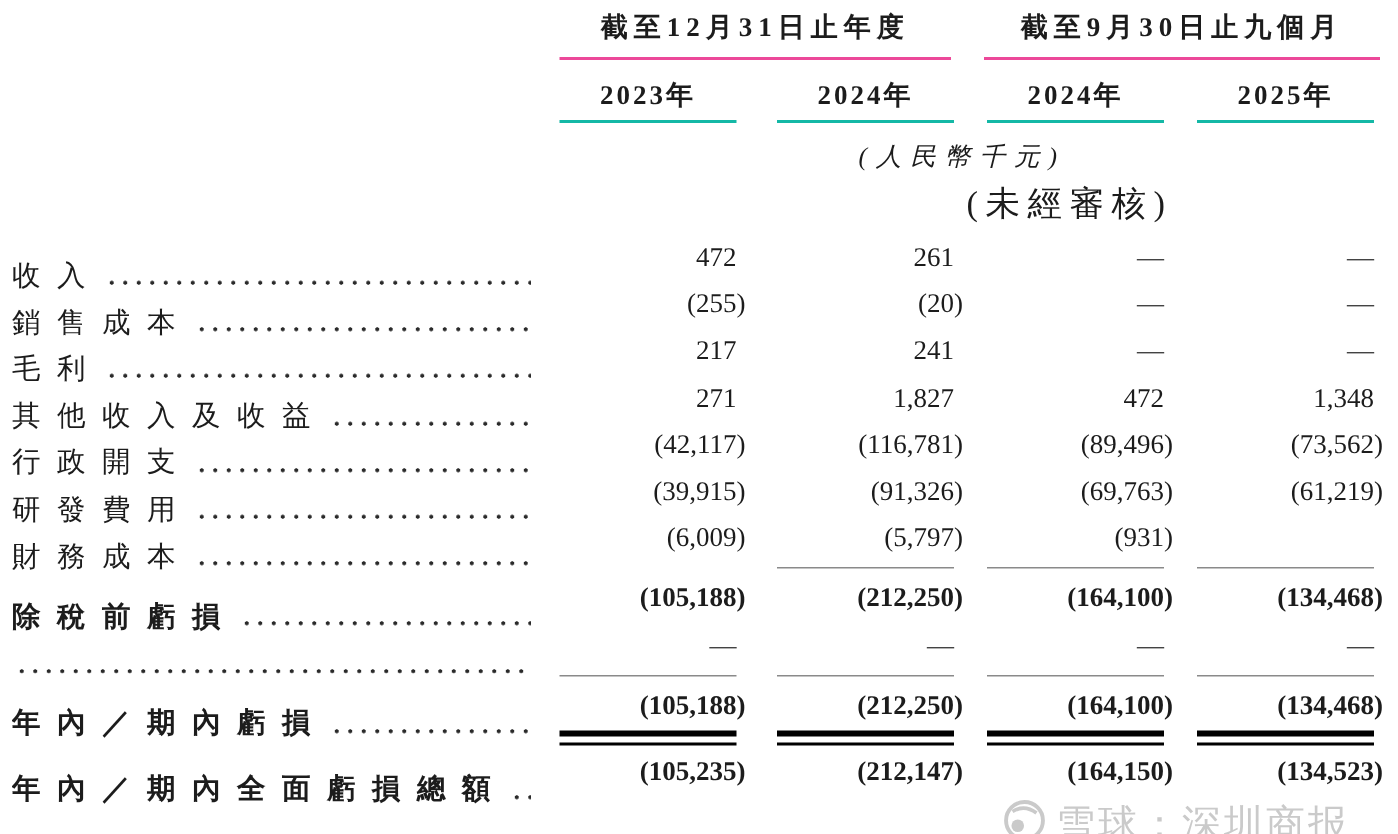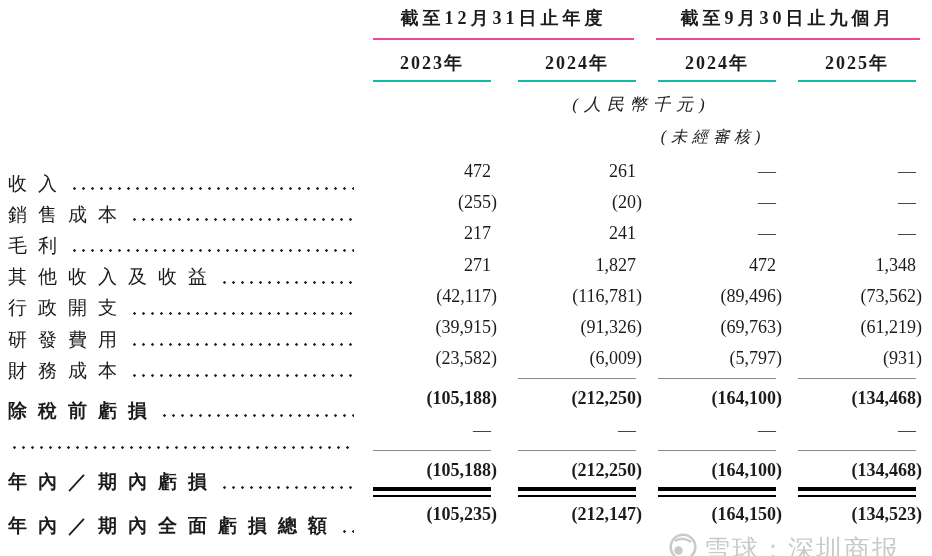--- a/index.html
+++ b/index.html
@@ -19,21 +19,21 @@
   .year-row { height:42px; align-items:end; }
   .year-cell { grid-column:auto; }
   .year-inner { width:118px; margin-left:auto; margin-right:7px; text-align:center;
     font-weight:700; font-size:18px; letter-spacing:2px;
     border-bottom:2px solid #14b8a6; padding-bottom:5px; }
 
   .unit-row { height:38px; align-items:end; }
   .unit-note { grid-column:2/6; text-align:center; font-style:italic; font-size:17px;
     letter-spacing:6px; padding-bottom:4px; }
   .audit-row { height:28px; align-items:end; }
-  .audit-note { grid-column:4/5; text-align:center; font-style:italic; font-size:16px;
+  .audit-note { grid-column:4/5; text-align:center; font-size:23px;
     letter-spacing:5px; }
 
   
   #rows { margin-top:8px; }
   .row { height:31.2px; align-items:center; }
   .label { display:flex; align-items:center; font-size:19px; letter-spacing:11px;
     white-space:nowrap; overflow:hidden;margin-top:24px; }
   .leader { flex:1; height:3px; margin:10px 6px 0 2px;
     background-image:radial-gradient(circle,#2a2a2a 1.15px,transparent 1.5px);
     background-size:9px 3px; background-repeat:repeat-x; }
@@ -160,21 +160,20 @@
       <div class="val neg">(69,763)</div>
       <div class="val neg">(61,219)</div>
     </div>
 
 
     <div class="grid row">
       <div class="label">
         <span class="label-text">財務成本</span>
         <span class="leader"></span>
       </div>
-      <div class="val neg">(23,582)</div>
       <div class="val neg">(6,009)</div>
       <div class="val neg">(5,797)</div>
       <div class="val neg">(931)</div>
     </div>
   <div class="grid rule-row">
         <div></div>
         <div></div>
         <div>
           <div class="rule-line"></div>
         </div>

